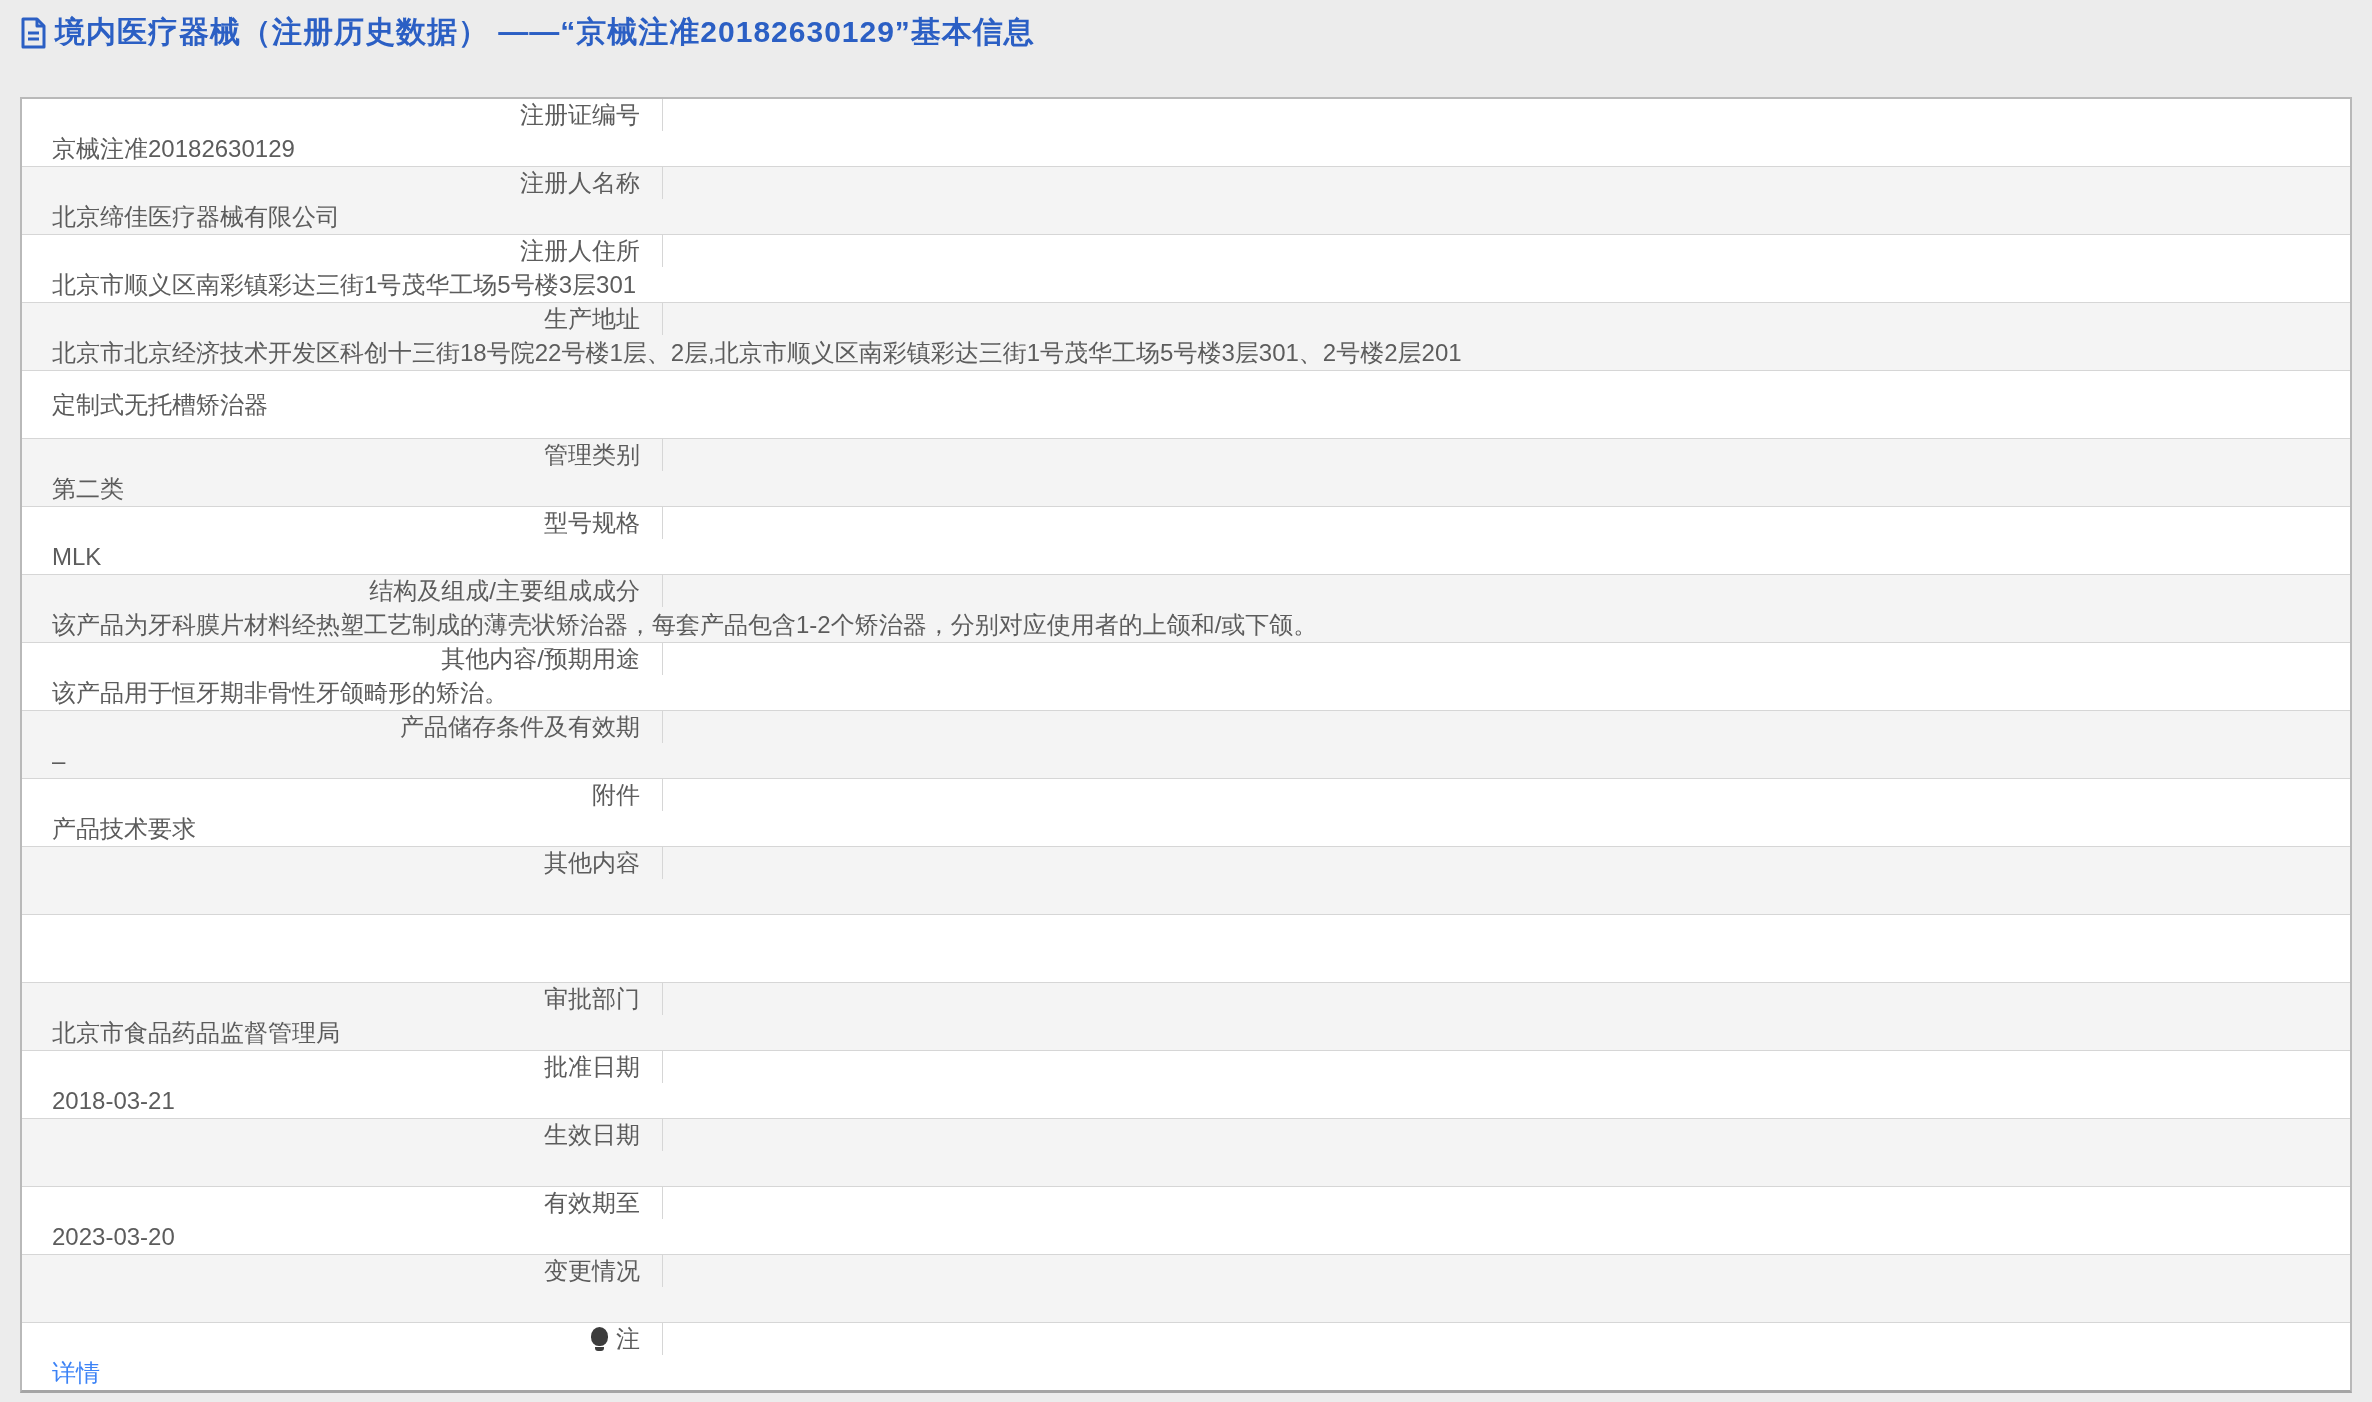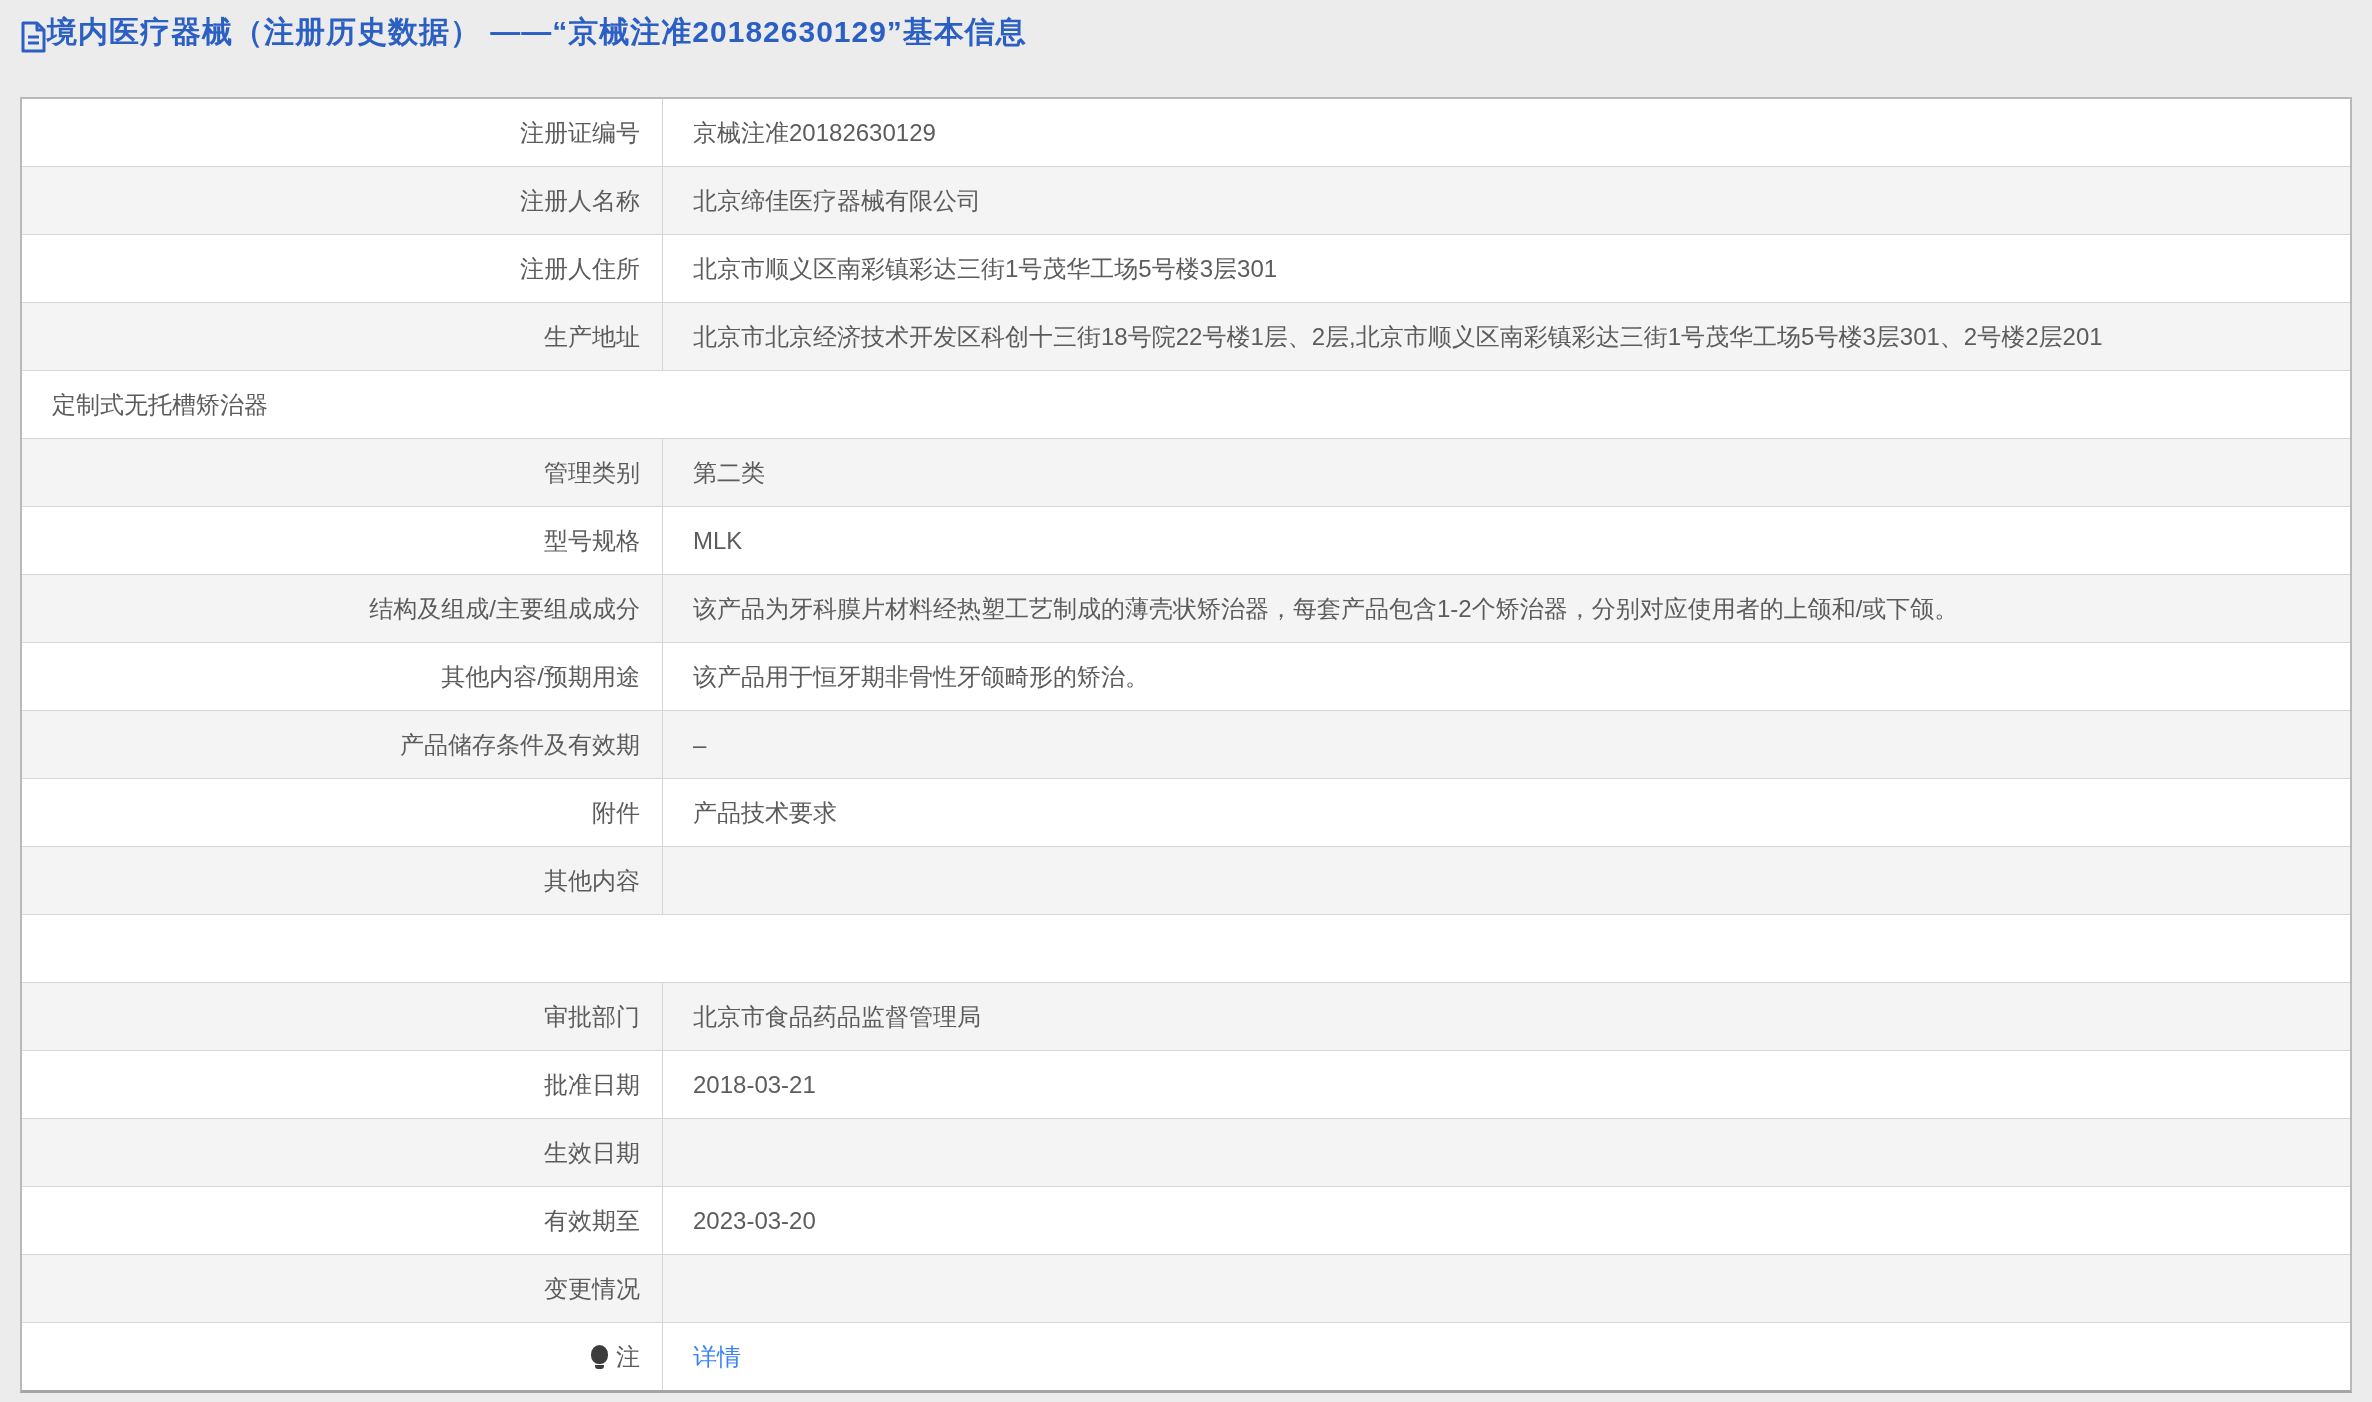--- a/index.html
+++ b/index.html
@@ -14,22 +14,22 @@
     width: 2372px;
     height: 1402px;
     background: #ececec;
     overflow: hidden;
   }
   .header {
     position: absolute;
     left: 20px;
     top: 12px;
     display: flex;
-    align-items: flex-end;
-    gap: 0;
+    align-items: center;
+    gap: 8px;
   }
   .doc-icon { display: inline-flex; align-items: center; }
   .title {
     font-size: 30px;
     font-weight: 600;
     color: #2b5fc4;
     letter-spacing: 1px;
     white-space: nowrap;
   }
   .info-table {
@@ -40,20 +40,21 @@
     box-sizing: border-box;
     border: 2px solid #b9b9b9;
     border-bottom: 3px solid #a5a5a5;
     background: #ffffff;
   }
   .row {
     display: flex;
     align-items: stretch;
     height: 67px;
     border-top: 1px solid #d6d6d6;
+    flex-direction: column;
   }
   .row:first-child { border-top: none; }
   .row:nth-child(odd)  { background: #ffffff; }
   .row:nth-child(even) { background: #f4f4f4; }
   .cell-label {
     flex: none;
     width: 618px;
     padding-right: 22px;
     border-right: 1px solid #d6d6d6;
     display: flex;

